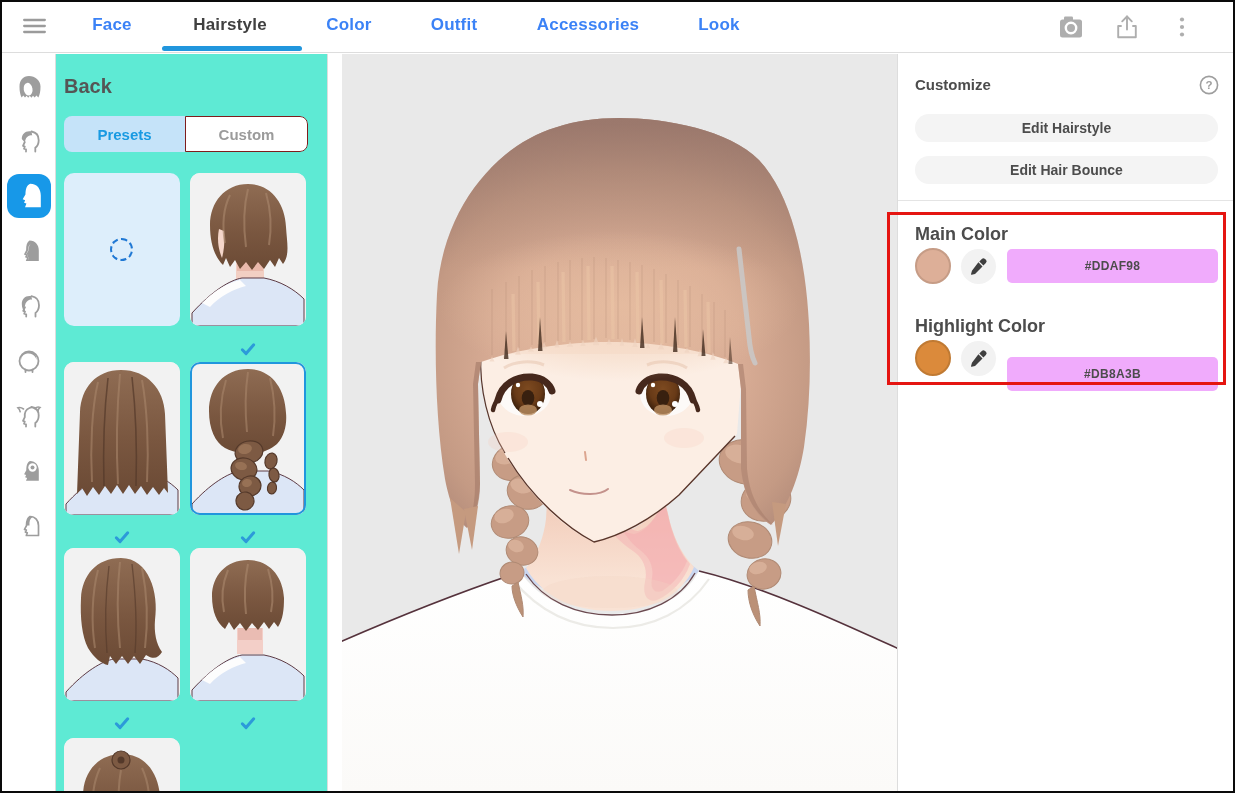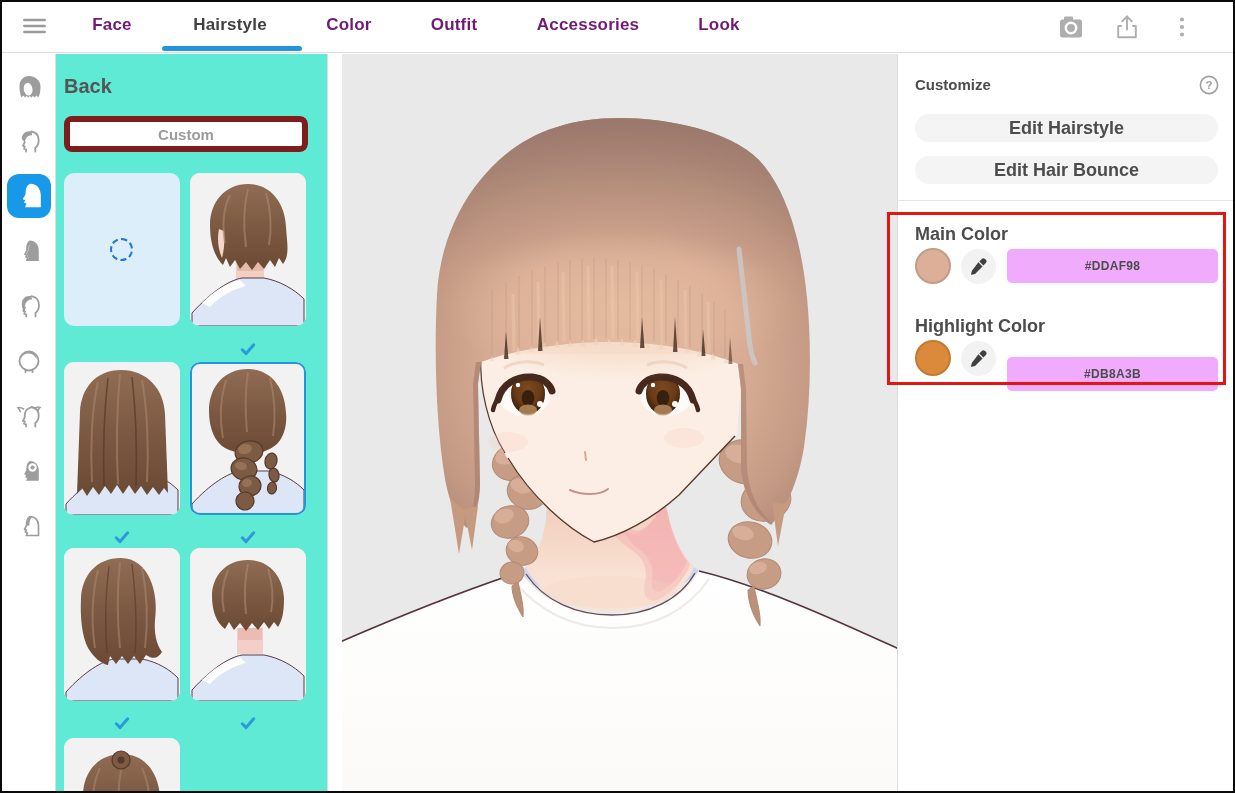--- a/index.html
+++ b/index.html
@@ -1,46 +1,46 @@
 <!DOCTYPE html>
 <html><head><meta charset="utf-8">
 <style>
 *{margin:0;padding:0;box-sizing:border-box}
 html,body{width:1235px;height:793px}
 body{background:#0a0a0a;font-family:"Liberation Sans",sans-serif;position:relative;overflow:hidden}
 #app{position:absolute;left:2px;top:2px;width:1231px;height:789px;background:#fff;overflow:hidden}
 .abs{position:absolute}
 
 #topbar{position:absolute;left:0;top:0;width:1231px;height:51px;background:#fff;border-bottom:1px solid #ddd;z-index:30}
-.tab{position:absolute;top:13px;transform:translateX(-50%);font-size:17px;font-weight:bold;color:#701a75;letter-spacing:.2px}
+.tab{position:absolute;top:13px;transform:translateX(-50%);font-size:17px;font-weight:bold;color:#3b82f6;letter-spacing:.2px}
 .tab.active{color:#404040}
 #underline{position:absolute;left:160px;top:44px;width:140px;height:5px;border-radius:3px;background:#2196dd}
 
 #sidebar{position:absolute;left:0;top:52px;width:54px;height:737px;background:#fff;border-right:1px solid #ddd;z-index:20}
 .sideicon{position:absolute;left:50%;transform:translate(-50%,-50%)}
 #selbox{position:absolute;left:5px;top:120px;width:44px;height:44px;background:#1798e8;border-radius:12px}
 
 #panel{position:absolute;left:42px;top:52px;width:284px;height:770px;background:#5eead4;border-right:1px solid #ddd;z-index:10}
 #backtitle{position:absolute;left:20px;top:21px;font-size:20px;font-weight:bold;color:#555}
 #seg{position:absolute;left:20px;top:62px;width:244px;height:36px;border-radius:8px;overflow:hidden;display:flex}
 #seg .sg{flex:1;display:flex;align-items:center;justify-content:center;font-size:15px;font-weight:bold}
 #seg .on{background:#c5e3f9;color:#189ae2}
-#seg .off{background:#fff;color:#9b9b9b;border:6px solid #7f1d1d;border-radius:0 8px 8px 0}
+#seg .off{background:#fff;color:#9b9b9b;border:1px solid #7f1d1d;border-radius:0 8px 8px 0}
 .tile{position:absolute;width:116px;height:153px;border-radius:10px;background:#f2f2f2;overflow:hidden}
 .tile svg{display:block}
 .tile.none{background:#ddeefb}
 .tile.sel{outline:2px solid #2196dd;outline-offset:-2px}
 .dashcirc{position:absolute;left:46px;top:65px;width:23px;height:23px;border:2px dashed #1f78d4;border-radius:50%}
 .chk{position:absolute;transform:translateX(-50%);color:#2c9ad9;font-size:17px;font-weight:bold}
 
 #canvas{position:absolute;left:340px;top:52px;width:555px;height:737px;background:#e9e9e9}
 
 #rpanel{position:absolute;left:895px;top:52px;width:336px;height:737px;background:#fff;border-left:1px solid #ddd}
 #rpanel .h1{position:absolute;left:17px;top:22px;font-size:15px;font-weight:bold;color:#4c4c4c}
-.pillbtn{position:absolute;left:17px;width:303px;height:28px;border-radius:14px;background:#f4f4f4;display:flex;align-items:center;justify-content:center;font-size:18px;font-weight:bold;color:#4c4c4c}
+.pillbtn{position:absolute;left:17px;width:303px;height:28px;border-radius:14px;background:#f4f4f4;display:flex;align-items:center;justify-content:center;font-size:14px;font-weight:bold;color:#4c4c4c}
 #divider{position:absolute;left:0;top:146px;width:336px;height:1px;background:#e4e4e4}
 .clabel{position:absolute;left:17px;font-size:18px;font-weight:bold;color:#4c4c4c}
 .swatch{position:absolute;left:17px;width:36px;height:36px;border-radius:50%}
 .eyedrop{position:absolute;left:63px;width:35px;height:35px;border-radius:50%;background:#f2f2f2;display:flex;align-items:center;justify-content:center}
 .hexfield{position:absolute;left:109px;width:211px;height:34px;border-radius:5px;background:#f0abfc;display:flex;align-items:center;justify-content:center;font-size:12px;font-weight:bold;color:#4c4c4c;letter-spacing:.3px}
 #redbox{position:absolute;left:885px;top:210px;width:339px;height:173px;border:3px solid #e51511;z-index:40}
 </style></head>
 <body>
 <div id="app">
 
@@ -120,20 +120,21 @@
     </svg>
     <svg class="sideicon" style="top:472px" width="26" height="26" viewBox="0 0 26 26">
       <path d="M14 3.5 C19.3 3.5 22.5 7.6 22.5 12.5 L22.5 22.5 L10.3 22.5 L11.3 19.8 L9.4 19.1 L10.3 17.1 L8.5 16.4 L10.5 12.6 C10.5 7.8 11.5 4.9 14 3.5 Z" fill="none" stroke="#9d9d9d" stroke-width="1.7" stroke-linejoin="round"></path>
       <path d="M14 3.5 C11.5 4.9 10.5 7.8 10.5 12.6 L13.5 12.6 C13.2 8.5 14 5.5 16.5 4 C15.6 3.6 14.8 3.5 14 3.5 Z" fill="#9d9d9d"></path>
     </svg>
   </div>
 
   <div id="panel">
     <div id="backtitle">Back</div>
     <div id="seg">
+        <div class="sg on">Presets</div>
         <div class="sg off">Custom</div>
       </div>
     <div class="tile none" style="left:20px;top:119px">
         <div class="dashcirc"></div>
       </div>
     <div class="tile" style="left:146px;top:119px">
       <svg width="116" height="153" viewBox="0 0 116 153">
         <defs>
           <linearGradient id="thG" x1="0" y1="0" x2="0" y2="1">
             <stop offset="0" stop-color="#8f6c53"></stop>

